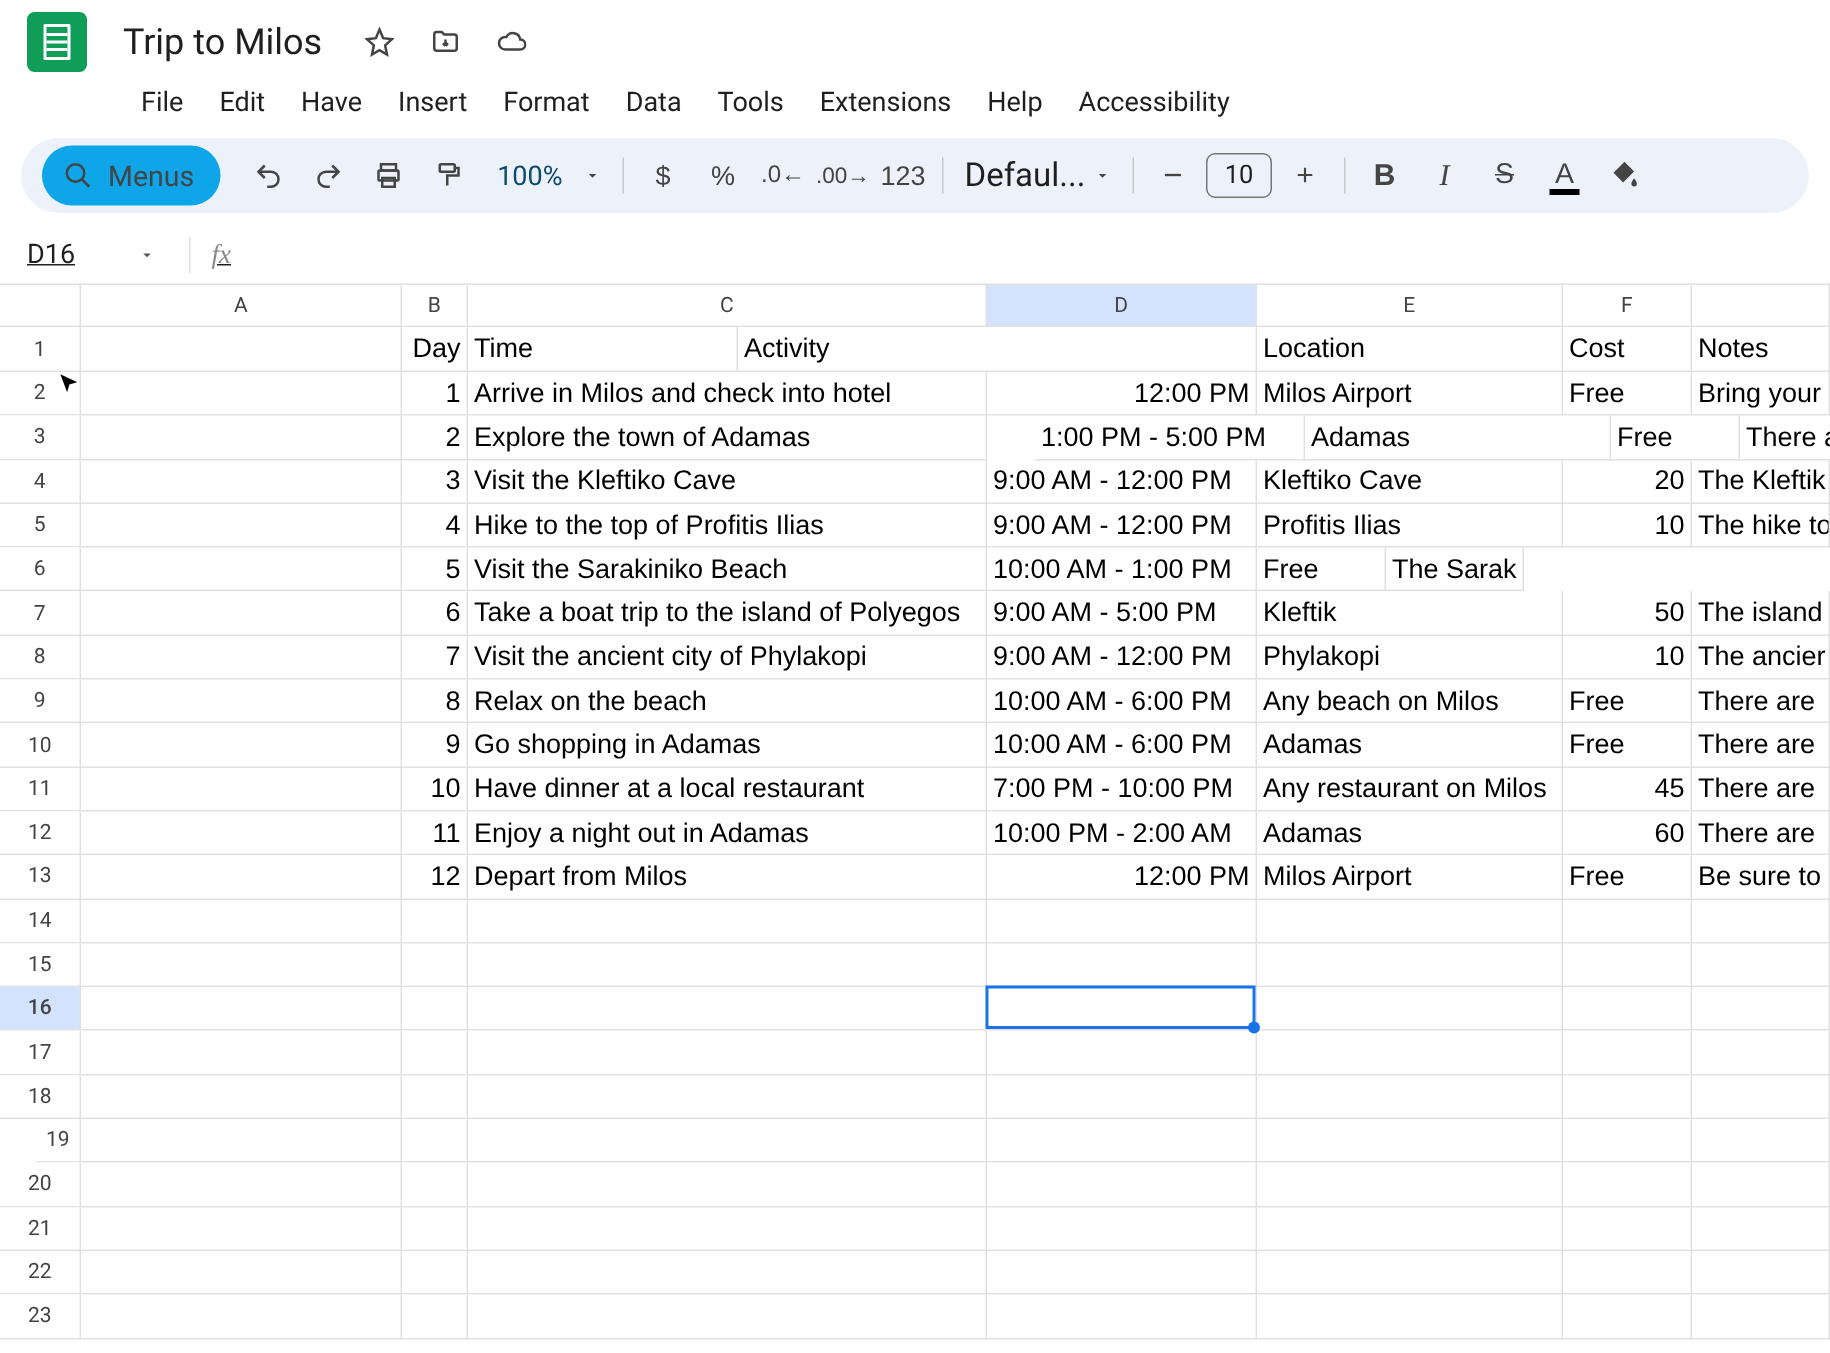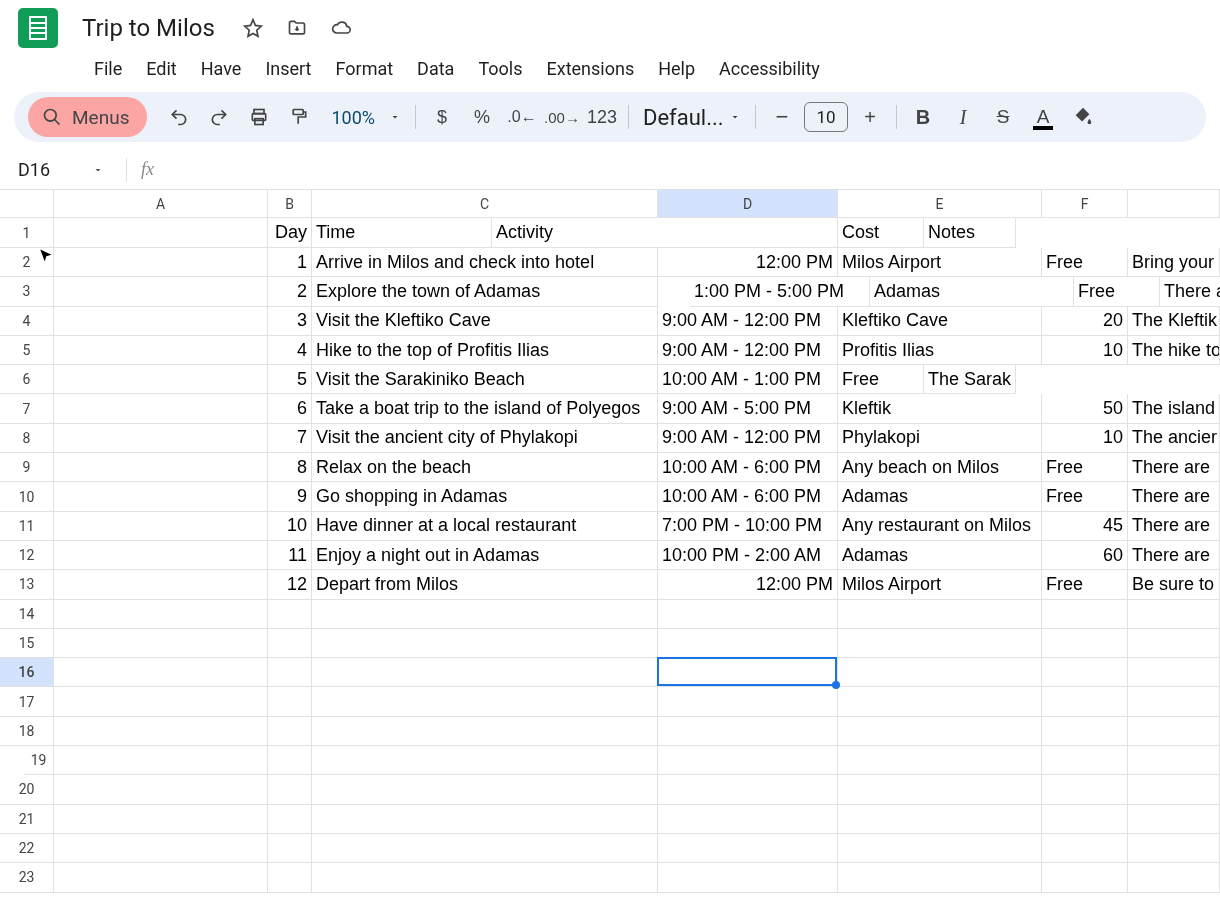--- a/index.html
+++ b/index.html
@@ -16,29 +16,29 @@
   .title-icon svg { width:20px; height:20px; fill:none; stroke:#444; stroke-width:2; }
   
   
   .menubar { display: flex; padding: 0 60px 0 82px; height: 36px; align-items: center; gap:0; }
   .menu-item { font-size: 18px; color: #1f1f1f; padding: 4px 12px; cursor: pointer; border-radius: 4px; }
   
   
   .toolbar { display: flex; align-items: center; margin: 6px 14px 0 14px; background: #edf2fa; border-radius: 28px; height: 50px; padding: 0 14px; gap: 4px; overflow:hidden; }
   .tool-btn { width: 36px; height: 34px; display: flex; align-items: center; justify-content: center; cursor: pointer; border-radius: 4px; color:#444; position:relative; }
   .tool-sep { width: 1px; height: 24px; background: #c7c7c7; margin: 0 4px; }
-  .menus-pill { display:flex; align-items:center; background:#fca5a5; border-radius:20px; height:40px; padding:0 18px 0 14px; margin-right:10px; gap:10px; box-shadow: 0 0 0 0 rgba(0,0,0,0);}
+  .menus-pill { display:flex; align-items:center; background:#0ea5e9; border-radius:20px; height:40px; padding:0 18px 0 14px; margin-right:10px; gap:10px; box-shadow: 0 0 0 0 rgba(0,0,0,0);}
   .menus-pill span { font-size:19px; color:#444;}
   .zoom-text { font-size:18px; color:#0c4a6e; padding:0 4px;}
   .font-select { display:flex; align-items:center; font-size:22px; color:#1f1f1f; width:110px; padding:0 6px; cursor:pointer;}
   .font-size-box { border:1px solid #747775; border-radius:6px; width:44px; height:30px; display:flex; align-items:center; justify-content:center; font-size:17px; }
   .text-color-underline { position:absolute; bottom:4px; width:20px; height:4px; background:#000; }
   
   
-  .formula-row { display:flex; align-items:center; height:40px; border-bottom:1px solid #e0e0e0; margin-top:8px; padding-left:14px;}
+  .formula-row { display:flex; align-items:center; height:40px; border-bottom:1px solid #e0e0e0; margin-top:8px; padding-left:14px;text-decoration:underline;}
   .name-box { width:98px; display:flex; align-items:center; font-size:18px; color:#1f1f1f; padding-left:4px;}
   .name-box-dropdown { color:#666; margin-left:auto; padding-right:8px;}
   .fx-sep { width:1px; height:24px; background:#e0e0e0; margin:0 14px;}
   .fx-icon { font-style:italic; font-family: serif; font-size:18px; color:#888;}
   
   
   .grid-container { display:flex; height: calc(902px - 186px); overflow:hidden;}
   .row-headers { width:54px; flex-shrink:0;}
   .col-headers-row { display:flex; height:28px;}
   .corner-cell { width:54px; height:28px; background:#fff; border-right:1px solid #e1e1e1; border-bottom:1px solid #e1e1e1;}
@@ -256,20 +256,21 @@
         <div class="row-header" style="height: 29.3px;">21</div>
         <div class="row-header" style="height: 29.3px;">22</div>
         <div class="row-header" style="height: 29.3px;">23</div>
       </div>
     <div class="cells" id="cells">
         <div class="data-row" style="height: 30px;">
           <div class="cell col-A" style="width: 214px;"></div>
           <div class="cell col-B right" style="width: 44px;">Day</div>
           <div class="cell col-D" style="width: 180px;">Time</div>
           <div class="cell col-C" style="width: 346px;">Activity</div>
+          <div class="cell col-E" style="width: 204px;">Location</div>
           <div class="cell col-F" style="width: 86px;">Cost</div>
           <div class="cell col-G" style="width: 92px;">Notes</div>
         </div>
         <div class="data-row" style="height: 29.3px;">
           <div class="cell col-A" style="width: 214px;"></div>
           <div class="cell col-B right" style="width: 44px;">1</div>
           <div class="cell col-C" style="width: 346px;">Arrive in Milos and check into hotel</div>
           <div class="cell col-D right" style="width: 180px;">12:00 PM</div>
           <div class="cell col-E" style="width: 204px;">Milos Airport</div>
           <div class="cell col-F" style="width: 86px;">Free</div>

